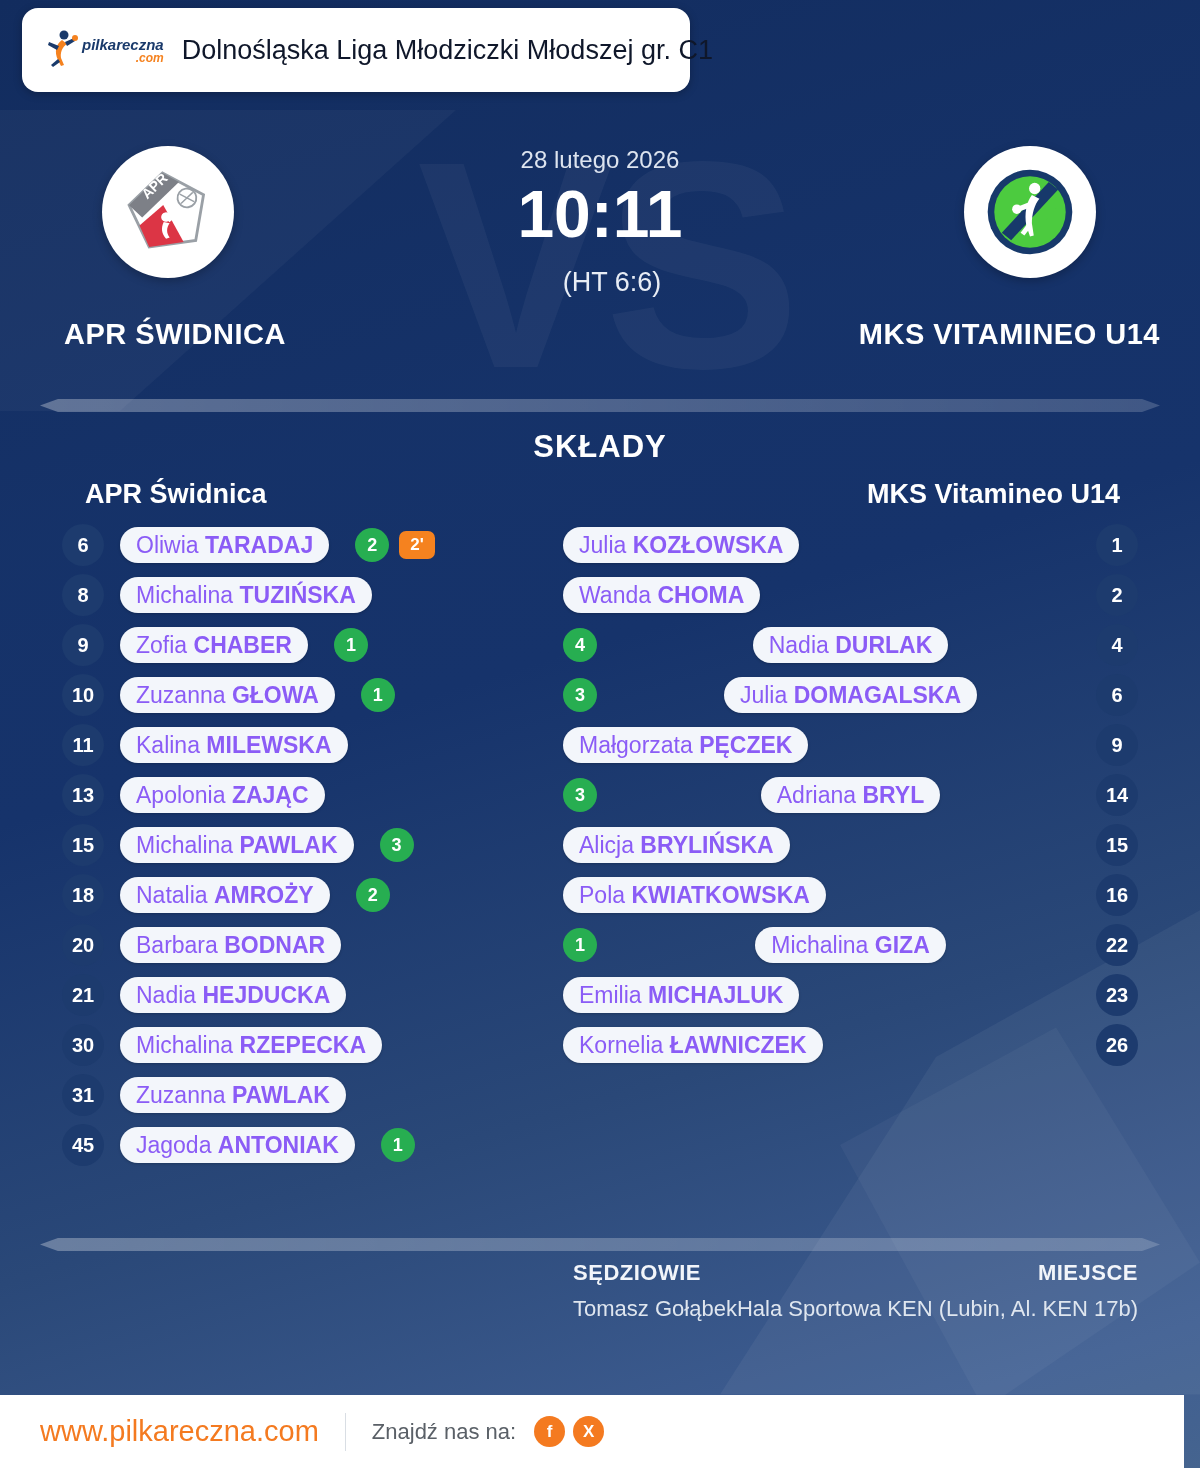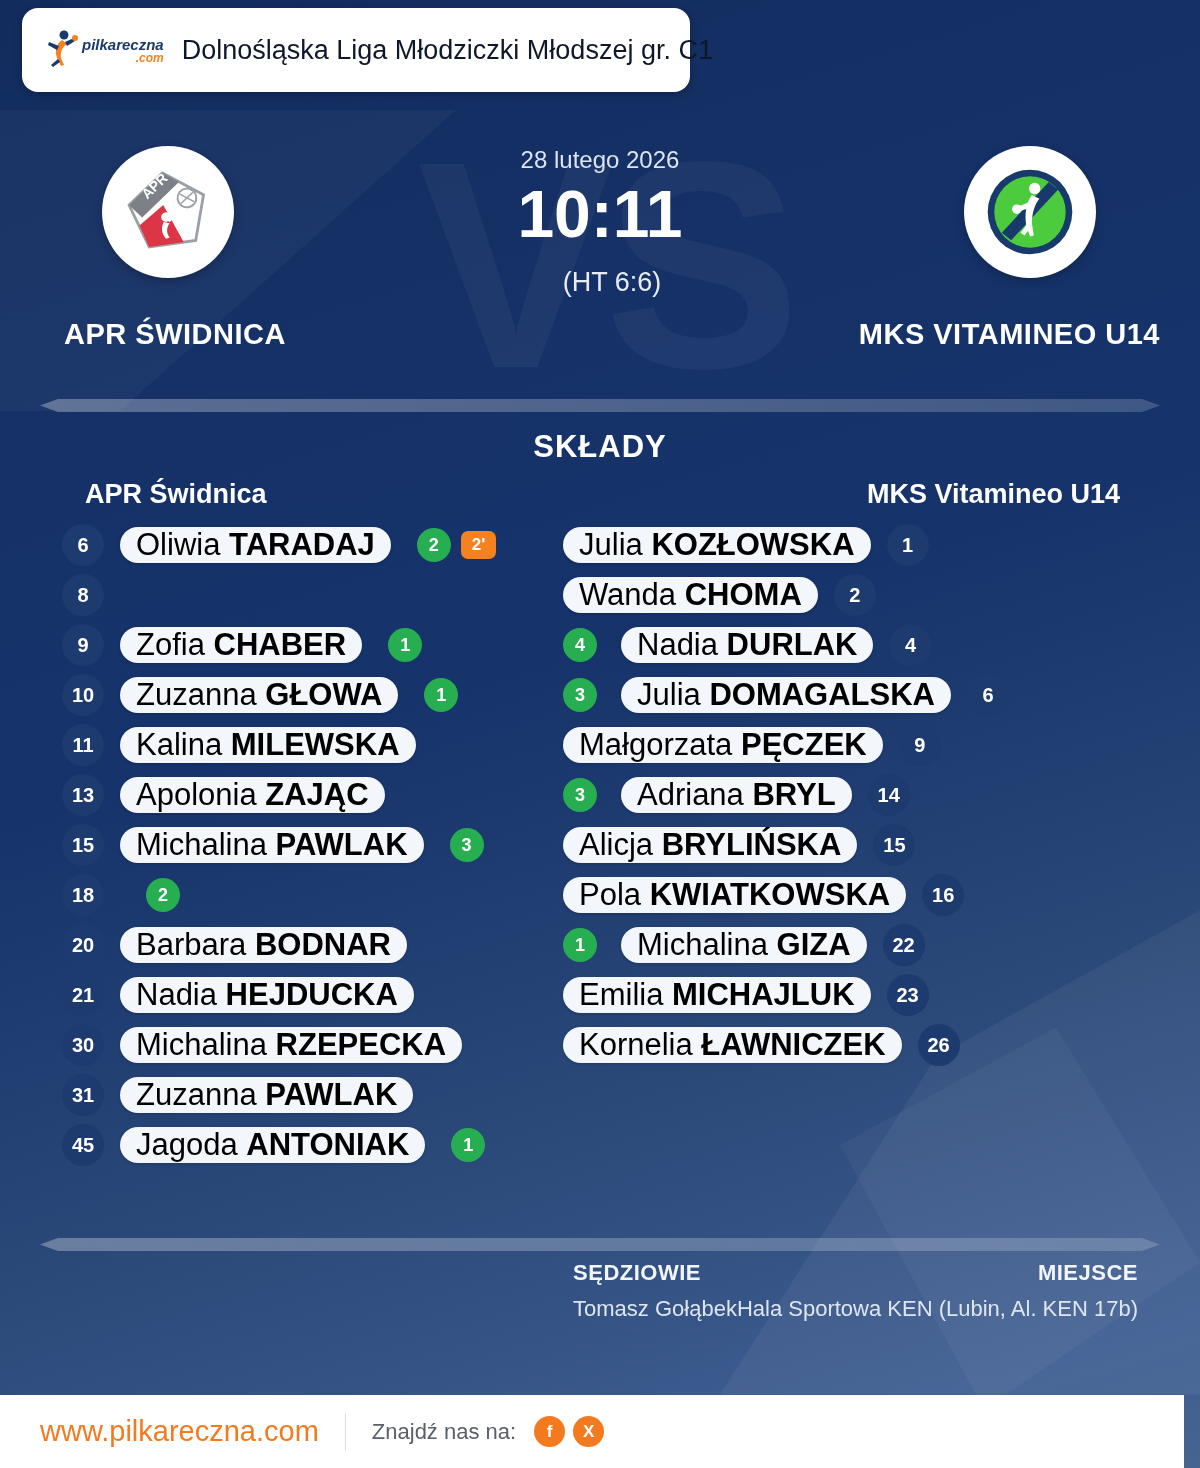--- a/index.html
+++ b/index.html
@@ -64,31 +64,31 @@
     font-size:31px; font-weight:700; color:#ffffff; letter-spacing:1px; }
   .col-headers { position:absolute; left:85px; right:80px; top:479px; display:flex; justify-content:space-between; }
   .col-header { font-size:27px; font-weight:700; color:#ffffff; }
 
   
   .players { position:absolute; top:520px; width:575px; z-index:2; }
   .players.home { left:62px; }
   .players.away { right:62px; }
   .player-row { display:flex; align-items:center; height:50px; }
   .players.home .player-row { justify-content:flex-start; }
-  .players.away .player-row { justify-content:flex-start; }
+  .players.away .player-row { justify-content:space-between; }
   .num-circle {
     width:42px; height:42px; border-radius:50%; background:#1d3b6e;
     color:#ffffff; font-weight:700; font-size:20px;
     display:flex; align-items:center; justify-content:center; flex:0 0 auto;
   }
   .players.home .num-circle { margin-right:16px; }
   .players.away .num-circle { margin-left:16px; }
   .name-pill {
     background:#f3f6fb; border-radius:18px; height:36px; line-height:36px;
-    padding:0 16px; font-size:31px; color:#000000; white-space:nowrap;
+    padding:0 16px; font-size:23px; color:#8b5cf6; white-space:nowrap;
     box-shadow:0 1px 3px rgba(0,0,0,0.2);
   }
   .name-pill .first { font-weight:400; }
   .name-pill .last { font-weight:700; }
   .goal-badge {
     width:34px; height:34px; border-radius:50%; background:#27ae51; color:#ffffff;
     font-weight:700; font-size:18px; display:flex; align-items:center; justify-content:center; flex:0 0 auto;
   }
   .players.home .goal-badge { margin-left:26px; }
   .players.away .goal-badge { margin-right:24px; }
@@ -199,20 +199,21 @@
 
   <div class="players home" id="home-players">
       <div class="player-row">
         <div class="num-circle">6</div>
         <div class="name-pill"><span class="first">Oliwia </span><span class="last">TARADAJ</span></div>
         <div class="goal-badge">2</div>
         <div class="susp-badge">2'</div>
       </div>
       <div class="player-row">
         <div class="num-circle">8</div>
+        <div class="name-pill"><span class="first">Michalina </span><span class="last">TUZIŃSKA</span></div>
       </div>
       <div class="player-row">
         <div class="num-circle">9</div>
         <div class="name-pill"><span class="first">Zofia </span><span class="last">CHABER</span></div>
         <div class="goal-badge">1</div>
       </div>
       <div class="player-row">
         <div class="num-circle">10</div>
         <div class="name-pill"><span class="first">Zuzanna </span><span class="last">GŁOWA</span></div>
         <div class="goal-badge">1</div>
@@ -225,20 +226,21 @@
         <div class="num-circle">13</div>
         <div class="name-pill"><span class="first">Apolonia </span><span class="last">ZAJĄC</span></div>
       </div>
       <div class="player-row">
         <div class="num-circle">15</div>
         <div class="name-pill"><span class="first">Michalina </span><span class="last">PAWLAK</span></div>
         <div class="goal-badge">3</div>
       </div>
       <div class="player-row">
         <div class="num-circle">18</div>
+        <div class="name-pill"><span class="first">Natalia </span><span class="last">AMROŻY</span></div>
         <div class="goal-badge">2</div>
       </div>
       <div class="player-row">
         <div class="num-circle">20</div>
         <div class="name-pill"><span class="first">Barbara </span><span class="last">BODNAR</span></div>
       </div>
       <div class="player-row">
         <div class="num-circle">21</div>
         <div class="name-pill"><span class="first">Nadia </span><span class="last">HEJDUCKA</span></div>
       </div>

